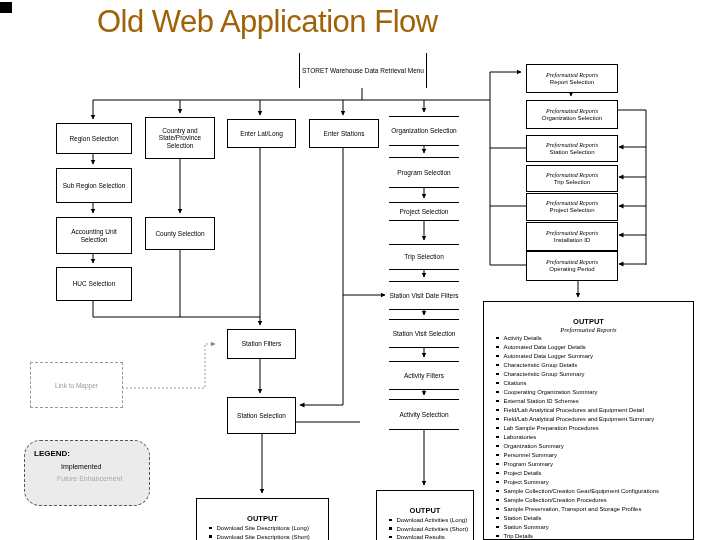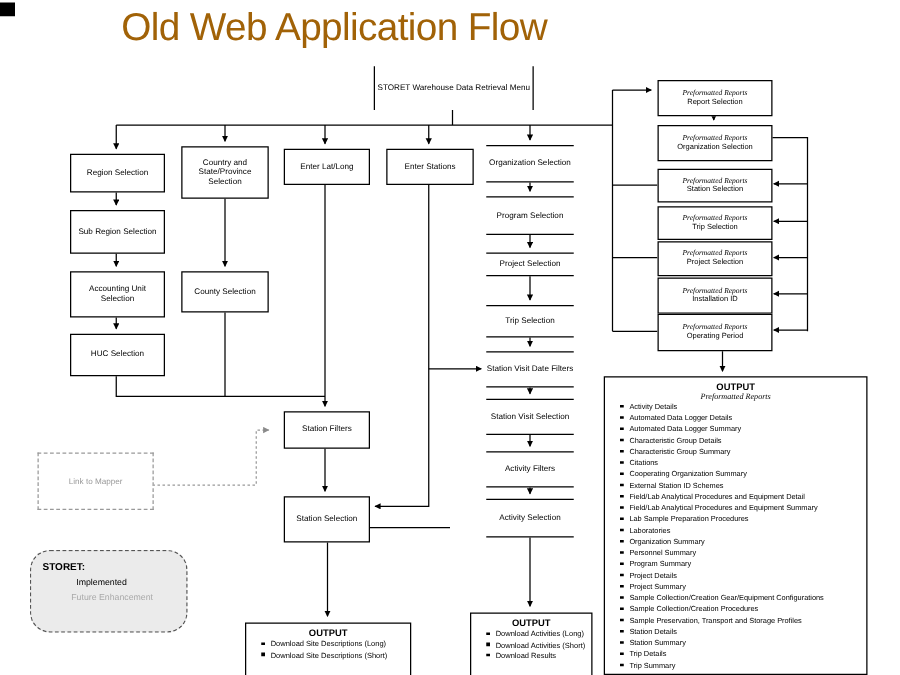--- a/index.html
+++ b/index.html
@@ -11,21 +11,21 @@
   .corner{position:absolute;left:0;top:2px;width:12px;height:11px;background:#000;}
   .node{position:absolute;display:flex;flex-direction:column;align-items:center;
         justify-content:center;text-align:center;font-size:6.5px;line-height:7.5px;
         background:#fff;}
   .box{border:1px solid #000;}
   .hbox{border-top:1px solid #000;border-bottom:1px solid #000;}
   .sidebox{border-left:1px solid #000;border-right:1px solid #000;}
   .prbox{border:1px solid #000;font-size:6px;line-height:7px;}
   .prbox i{font-family:"Liberation Serif",serif;font-style:italic;display:block;}
   .outbox{position:absolute;border:1px solid #000;background:#fff;font-size:6px;}
-  .outbox .otitle{text-align:center;font-weight:bold;font-size:7.5px;margin-top:3px;}
+  .outbox .otitle{text-align:center;font-weight:bold;font-size:7.5px;margin-top:15px;}
   .outbox .osub{text-align:center;font-style:italic;font-family:"Liberation Serif",serif;
                 font-size:6.5px;}
   .olist{padding:1px 3px 0 12px;}
   .li{white-space:nowrap;line-height:9px;font-size:5.9px;}
   .li::before{content:"";display:inline-block;width:2.5px;height:2.5px;background:#000;
               margin:0 5px 1px 0;vertical-align:middle;}
   .outbox.small .li{line-height:8.5px;font-size:6px;}
   .legend{position:absolute;left:24px;top:440px;width:124px;height:64px;
           background:#ebebeb;border:1px dashed #555;border-radius:16px;}
   .legend .ltitle{font-weight:bold;font-size:8px;padding:8px 0 0 9px;}
@@ -236,16 +236,16 @@
       <div class="li">Download Activities (Short)</div>
       <div class="li">Download Results</div>
     </div>
 </div>
 
 <div class="linkbox">
   <span>Link to Mapper</span>
 </div>
 
 <div class="legend">
-  <div class="ltitle">STORET:</div>
+  <div class="ltitle">LEGEND:</div>
   <div class="impl">Implemented</div>
   <div class="future">Future Enhancement</div>
 </div>
 
 </body></html>

